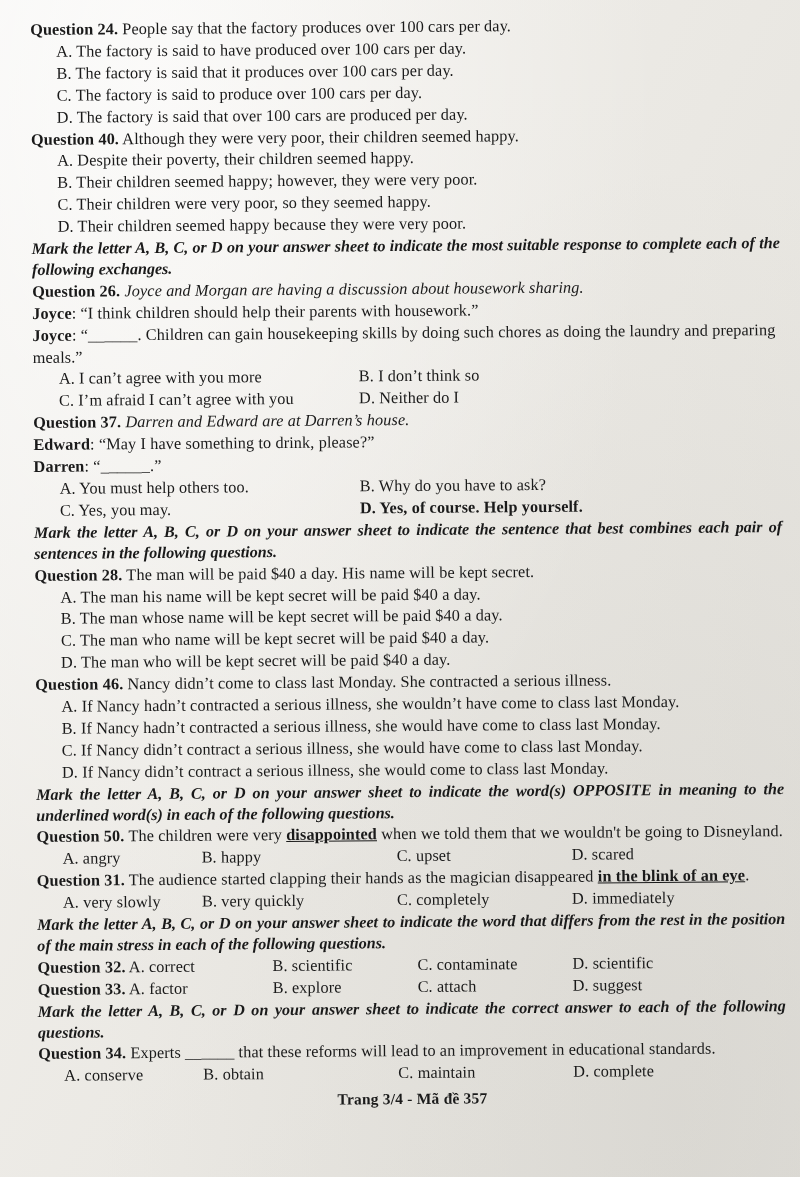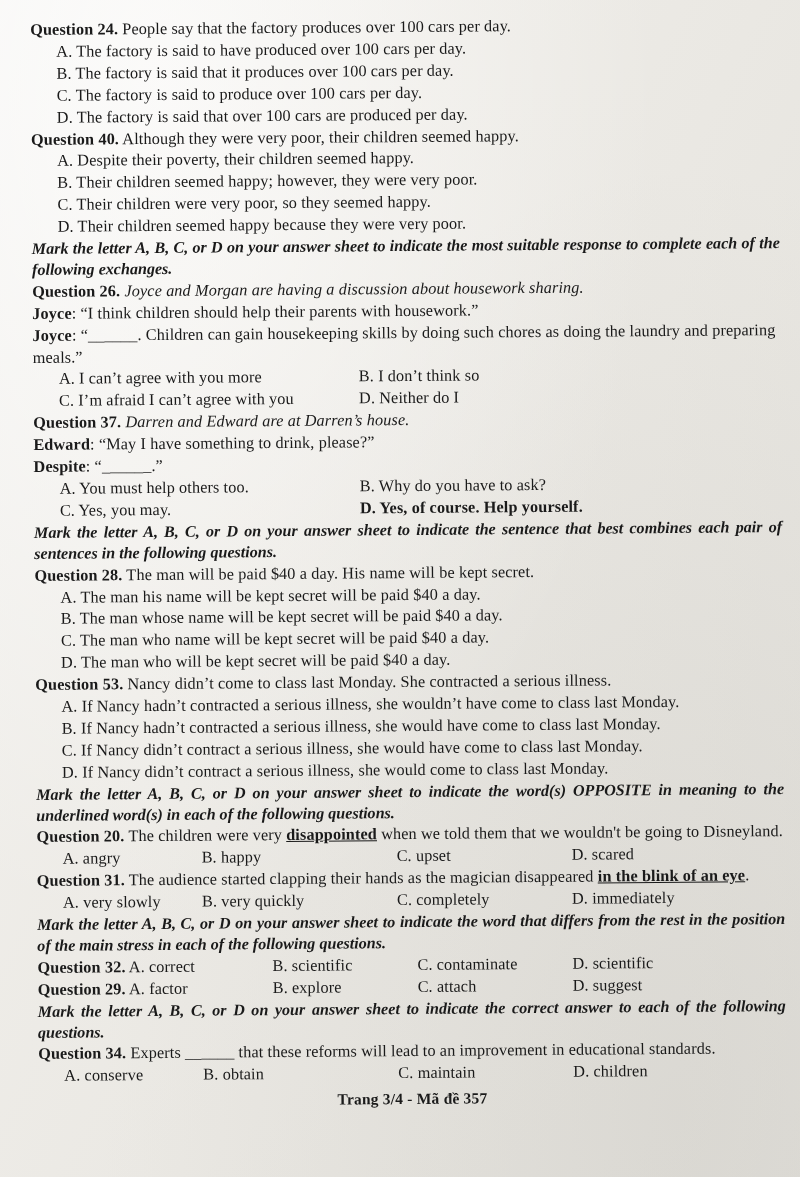--- a/index.html
+++ b/index.html
@@ -118,21 +118,21 @@
     </div>
 
     <div class="line">
       <span class="q-head">Question 37.</span>
       <span class="italic">Darren and Edward are at Darren’s house.</span>
     </div>
     <div class="line">
       <span class="bold">Edward</span><span>: “May I have something to drink, please?”</span>
     </div>
     <div class="line">
-      <span class="bold">Despite</span><span>: “______.”</span>
+      <span class="bold">Darren</span><span>: “______.”</span>
     </div>
     <div class="two-col">
       <div class="line c1">A. You must help others too.</div>
       <div class="line c2">B. Why do you have to ask?</div>
     </div>
     <div class="two-col">
       <div class="line c1">C. Yes, you may.</div>
       <div class="line c2 bold">D. Yes, of course. Help yourself.</div>
     </div>
 
@@ -141,32 +141,32 @@
     <div class="line">
       <span class="q-head">Question 28.</span>
       <span>The man will be paid $40 a day. His name will be kept secret.</span>
     </div>
     <div class="line opt">A. The man his name will be kept secret will be paid $40 a day.</div>
     <div class="line opt">B. The man whose name will be kept secret will be paid $40 a day.</div>
     <div class="line opt">C. The man who name will be kept secret will be paid $40 a day.</div>
     <div class="line opt">D. The man who will be kept secret will be paid $40 a day.</div>
 
     <div class="line">
-      <span class="q-head">Question 53.</span>
+      <span class="q-head">Question 46.</span>
       <span>Nancy didn’t come to class last Monday. She contracted a serious illness.</span>
     </div>
     <div class="line opt">A. If Nancy hadn’t contracted a serious illness, she wouldn’t have come to class last Monday.</div>
     <div class="line opt">B. If Nancy hadn’t contracted a serious illness, she would have come to class last Monday.</div>
     <div class="line opt">C. If Nancy didn’t contract a serious illness, she would have come to class last Monday.</div>
     <div class="line opt">D. If Nancy didn’t contract a serious illness, she would come to class last Monday.</div>
 
     <div class="instr">Mark the letter A, B, C, or D on your answer sheet to indicate the word(s) OPPOSITE in meaning to the underlined word(s) in each of the following questions.</div>
 
     <div class="line wrap">
-      <span class="q-head">Question 20.</span>
+      <span class="q-head">Question 50.</span>
       <span>The children were very </span><span class="u-bold">disappointed</span><span> when we told them that we wouldn't be going to Disneyland.</span>
     </div>
     <div class="four-col">
       <div class="line cell" style="width:165px;padding-left:26px;box-sizing:border-box;">A. angry</div>
       <div class="line cell" style="width:195px;">B. happy</div>
       <div class="line cell" style="width:175px;">C. upset</div>
       <div class="line cell">D. scared</div>
     </div>
 
     <div class="line wrap">
@@ -187,37 +187,37 @@
         <span class="q-head">Question 32.</span>
         <span>A. correct</span>
       </div>
       <div class="line cell" style="width:145px;">B. scientific</div>
       <div class="line cell" style="width:155px;">C. contaminate</div>
       <div class="line cell">D. scientific</div>
     </div>
 
     <div class="four-col">
       <div class="line cell" style="width:235px;">
-        <span class="q-head">Question 29.</span>
+        <span class="q-head">Question 33.</span>
         <span>A. factor</span>
       </div>
       <div class="line cell" style="width:145px;">B. explore</div>
       <div class="line cell" style="width:155px;">C. attach</div>
       <div class="line cell">D. suggest</div>
     </div>
 
     <div class="instr">Mark the letter A, B, C, or D on your answer sheet to indicate the correct answer to each of the following questions.</div>
 
     <div class="line">
       <span class="q-head">Question 34.</span>
       <span>Experts ______ that these reforms will lead to an improvement in educational standards.</span>
     </div>
     <div class="four-col">
       <div class="line cell" style="width:165px;padding-left:26px;box-sizing:border-box;">A. conserve</div>
       <div class="line cell" style="width:195px;">B. obtain</div>
       <div class="line cell" style="width:175px;">C. maintain</div>
-      <div class="line cell">D. children</div>
+      <div class="line cell">D. complete</div>
     </div>
 
     <div class="footer">Trang 3/4 - Mã đề 357</div>
 
   </div>
 </div>
 
 </body></html>

